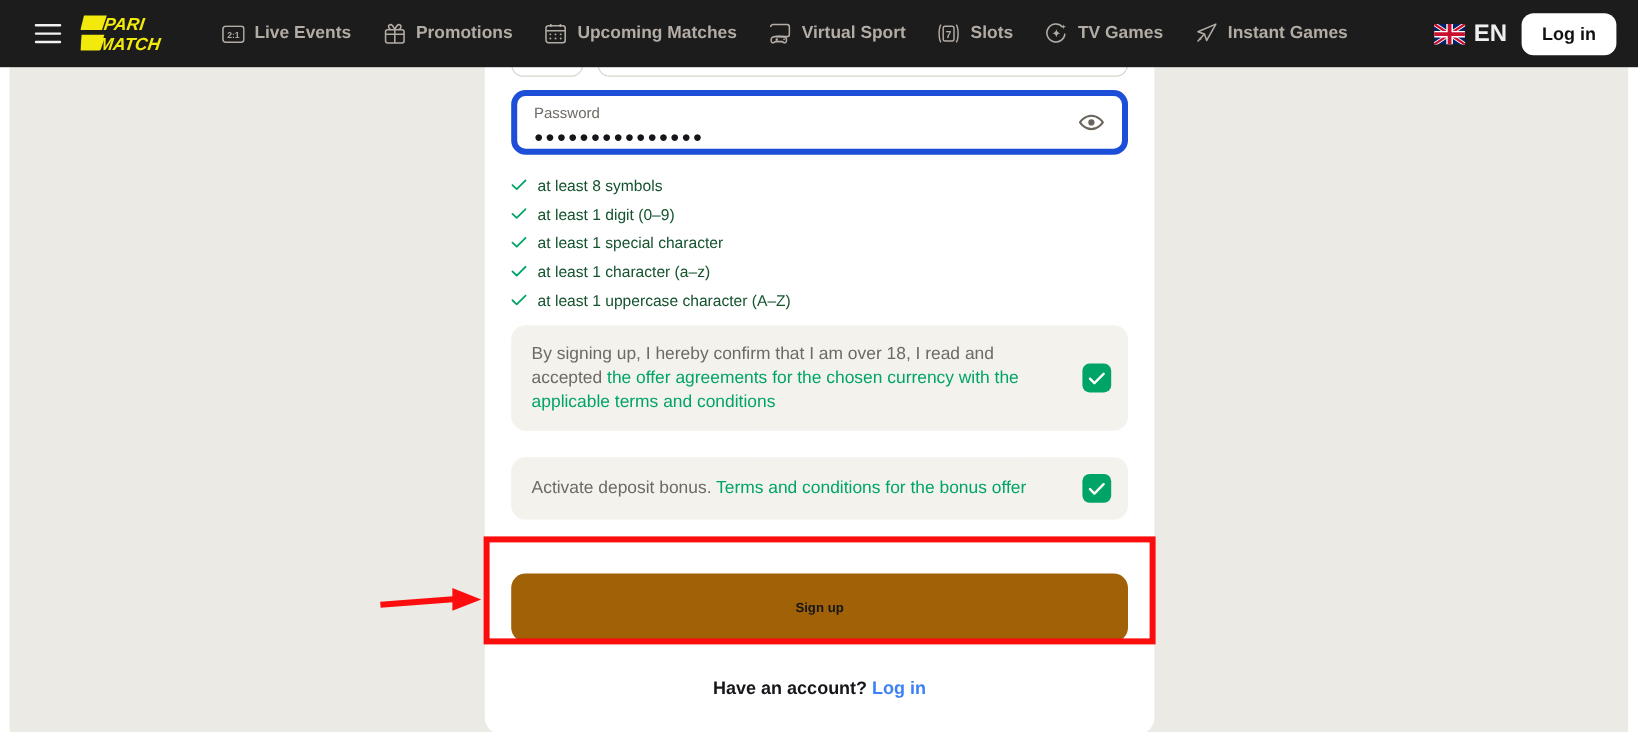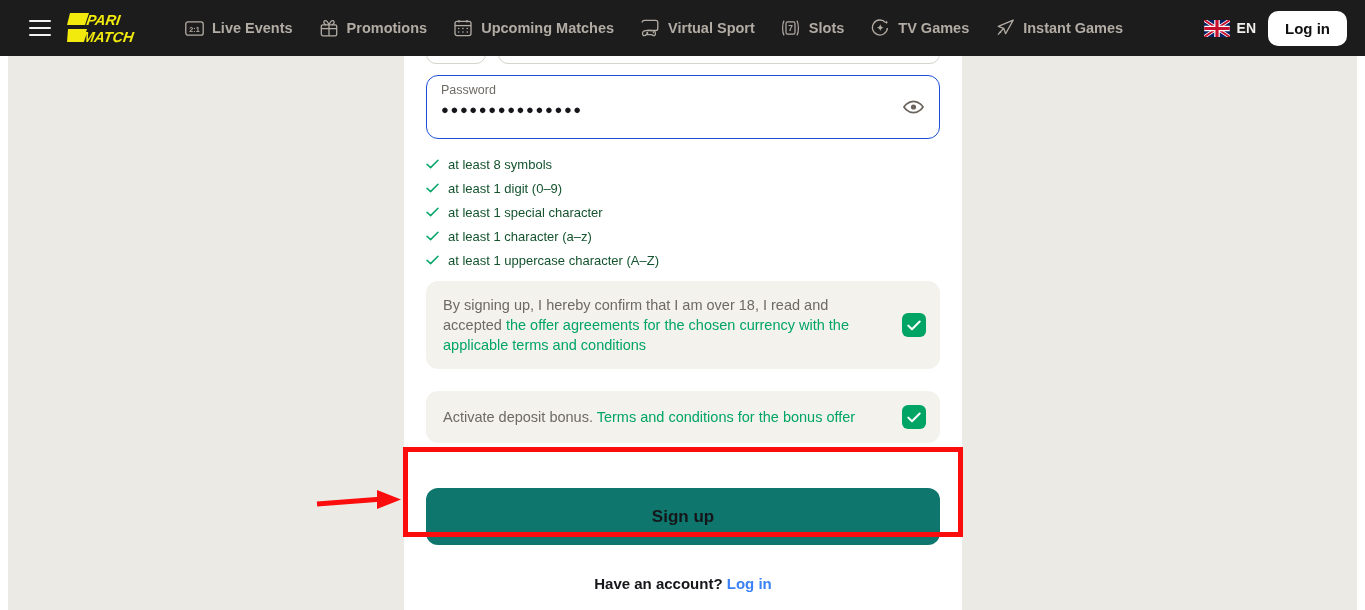--- a/index.html
+++ b/index.html
@@ -45,21 +45,21 @@
     color: #b3aca4; font-size: 14.5px; font-weight: 700; white-space: nowrap;
   }
   .nav-item .ico { display: flex; align-items: center; justify-content: center; width: 20px; height: 20px; color: #b3aca4; }
   .nav-item .lbl { line-height: 1; }
 
   .header-right { margin-left: auto; display: flex; align-items: center; padding-right: 18px; gap: 0; }
   .lang {
     display: flex; align-items: center; gap: 7px; cursor: pointer; padding: 0 12px;
   }
   .flag { width: 26px; height: 17px; display: block; }
-  .lang-code { color: #f0efed; font-size: 14px; font-weight: 700; }
+  .lang-code { color: #f0efed; font-size: 20px; font-weight: 700; }
   .login-btn {
     background: #ffffff; color: #111111;
     font-size: 15px; font-weight: 700;
     border: none; border-radius: 10px;
     padding: 9px 17px; cursor: pointer;
     font-family: "Liberation Sans", sans-serif;
   }
 
   
   .card {
@@ -75,21 +75,21 @@
     width: 60px; height: 28px;
     border: 1px solid #d7d3cd; border-radius: 10px; background: #fff;
   }
   .field-wide {
     flex: 1; height: 28px;
     border: 1px solid #d7d3cd; border-radius: 10px; background: #fff;
   }
 
   .pw-field {
     position: relative; margin-top: 11px;
-    height: 64px; border: 1px solid #1d4ed8; border-radius: 12px;
+    height: 54px; border: 5px solid #1d4ed8; border-radius: 12px;
     background: #fff; padding: 8px 14px 0 14px;
   }
   .pw-label { font-size: 12.5px; color: #6e6a64; line-height: 1.1; }
   .pw-dots { margin-top: 5px; font-size: 13px; color: #15161a; letter-spacing: 1.6px; line-height: 1.1; }
   .eye-btn {
     position: absolute; right: 14px; top: 50%; transform: translateY(-50%);
     width: 24px; height: 24px; cursor: pointer;
     display: flex; align-items: center; justify-content: center; color: #6b645c;
     background: none; border: none; padding: 0;
   }
@@ -111,22 +111,22 @@
     background: #00a566; border-radius: 6px; cursor: pointer;
     display: flex; align-items: center; justify-content: center;
     color: #ffffff;
   }
 
   .bonus { margin-top: 22px; }
 
   .signup-wrap { position: relative; margin-top: 29px; padding: 16px 0 14px 0; }
   .signup-btn {
     display: block; width: 100%; height: 57px;
-    background: #0f766e; border: none; border-radius: 12px;
-    font-size: 17px; font-weight: 700; color: #15161a;
+    background: #a16207; border: none; border-radius: 12px;
+    font-size: 11px; font-weight: 700; color: #15161a;
     cursor: pointer; font-family: "Liberation Sans", sans-serif;
   }
 
   .have-account {
     text-align: center; padding: 16px 0 30px 0;
     font-size: 15px; font-weight: 700; color: #15161a;
   }
   .have-account .lnk { color: #3b82f6; cursor: pointer; }
 
   

